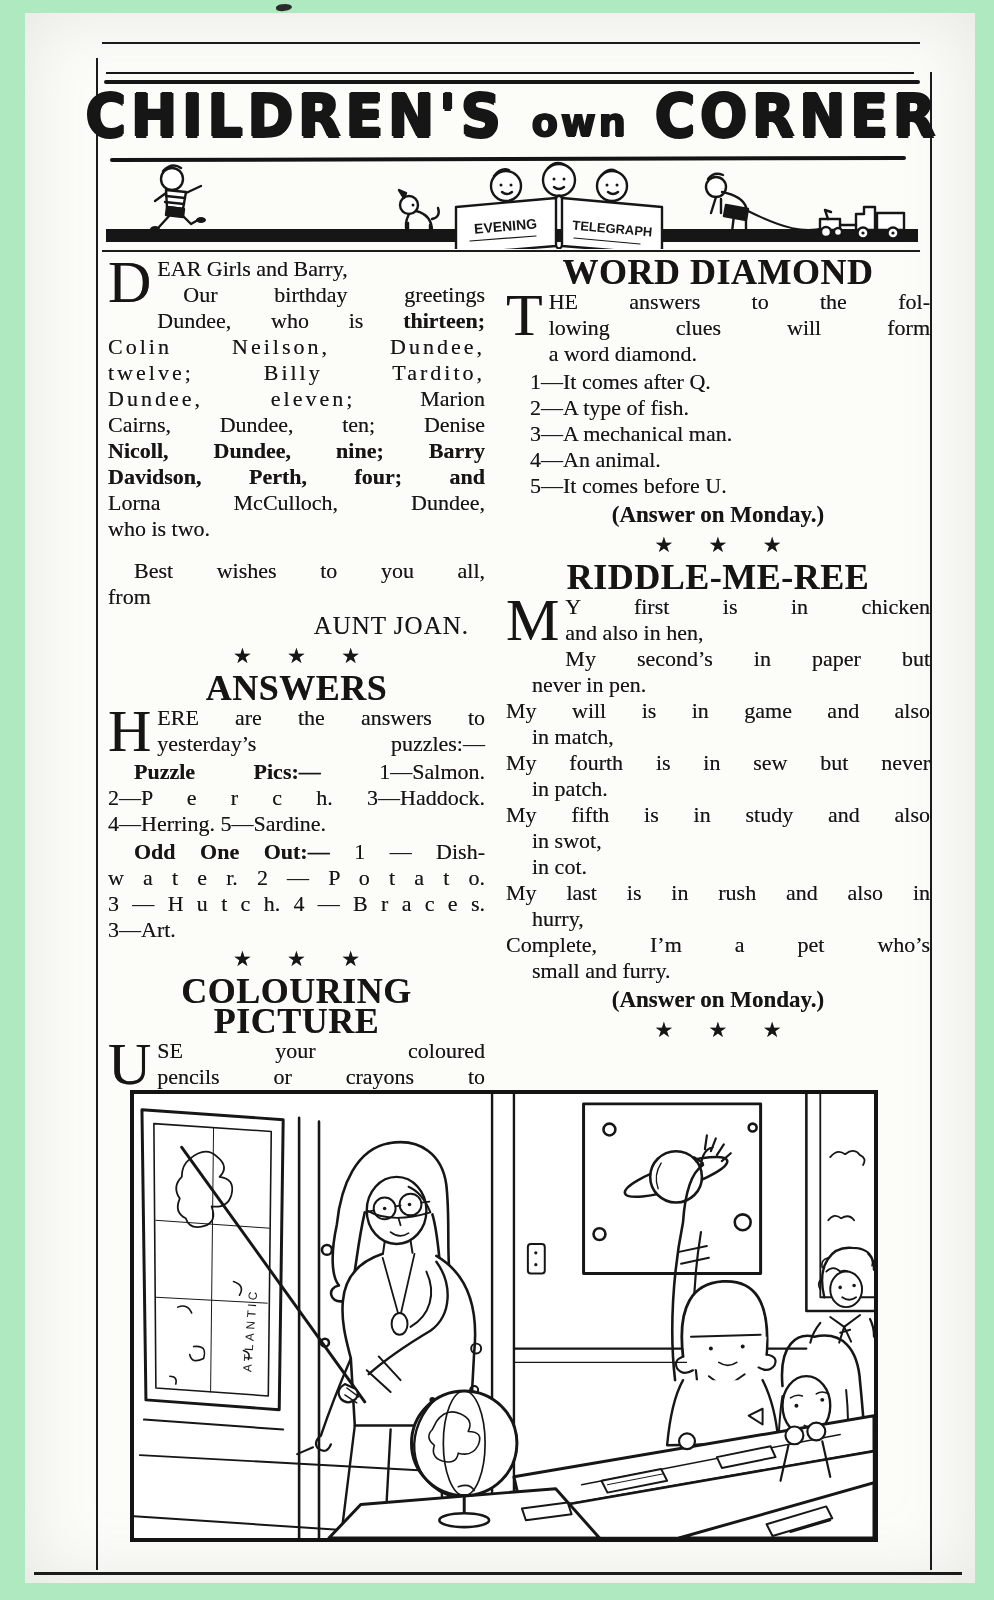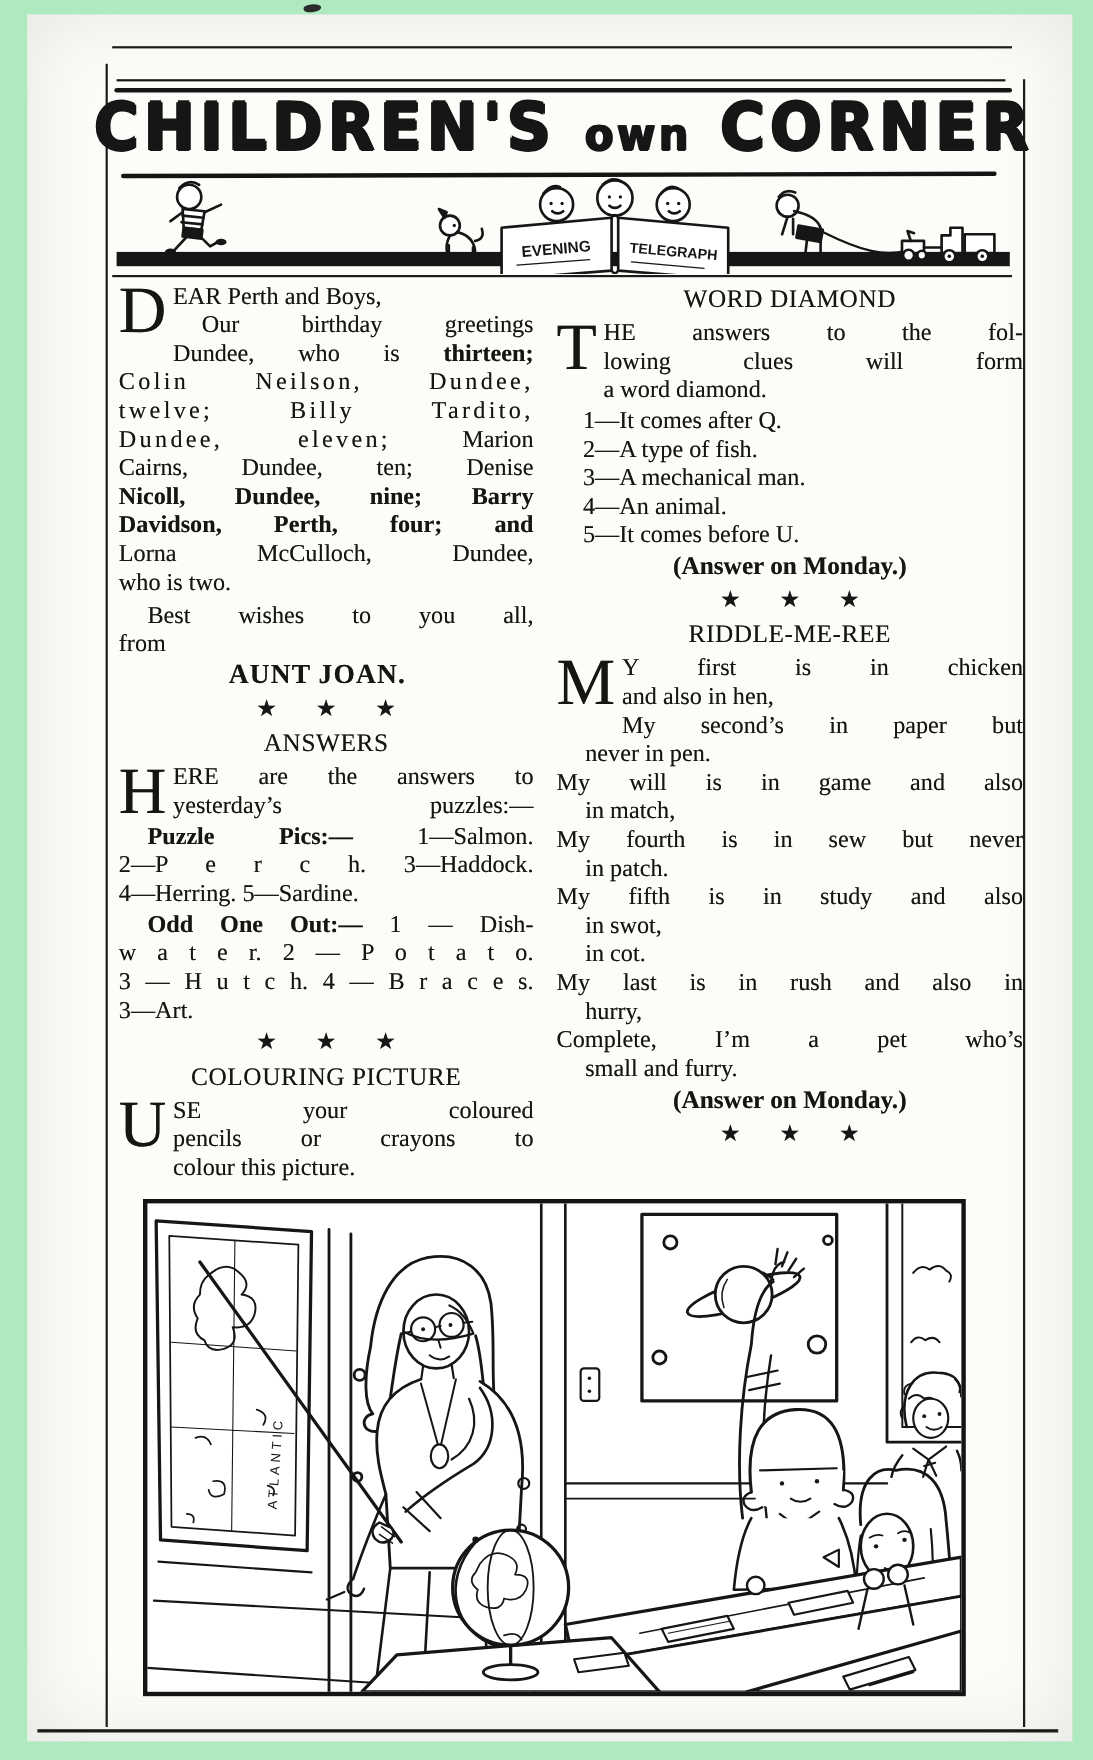--- a/index.html
+++ b/index.html
@@ -49,26 +49,26 @@
   .col-right{left:506px;top:254px;width:424px;}
   .par{margin:0 0 2px 0;}
   .tl{min-height:26px;}
   .jl{text-align:justify;text-align-last:justify;}
   .ls{letter-spacing:3px;}
   .ind{text-indent:26px;}
   .cont{padding-left:26px;}
   .clue{padding-left:24px;}
   .b{font-weight:bold;}
   .dc{float:left;font-size:60px;line-height:47px;height:50px;padding:3px 6px 0 0;}
-  .h1{font-weight:normal;font-size:23px;line-height:30px;text-align:center;letter-spacing:.5px;margin:3px 0 2px;}
+  .h1{font-weight:bold;font-size:36px;line-height:30px;text-align:center;letter-spacing:.5px;margin:3px 0 2px;}
   .stars{text-align:center;font-size:21px;line-height:28px;word-spacing:30px;margin:2px 0;color:#161616;}
   .note{font-weight:bold;font-size:23px;line-height:28px;text-align:center;margin:2px 16px;}
-  .signature{font-weight:bold;font-size:25px;line-height:28px;text-align:center;
+  .signature{font-weight:normal;font-size:25px;line-height:28px;text-align:right;
              padding-right:16px;letter-spacing:1px;}
-  .closing{margin-top:4px;}
+  .closing{margin-top:16px;}
 
   
   .picture-frame{position:absolute;left:130px;top:1090px;width:748px;height:452px;
     border:4px solid #141414;background:#fff;box-sizing:border-box;}
   .picture-frame svg{display:block;width:100%;height:100%;}
 </style>
 </head>
 <body>
 
 <div class="paper"></div>
@@ -162,21 +162,21 @@
       </g>
     </svg>
   </div>
 
   <div class="rule rule-mid"></div>
 
   <div class="col col-left">
     <div class="par">
       <span class="dc">D</span>
       <div>
-          <div class="tl"><span>EAR Perth and Boys,</span></div>
+          <div class="tl"><span>EAR Girls and Barry,</span></div>
           <div class="tl jl ind"><span>Our birthday greetings</span></div>
           <div class="tl jl"><span>Dundee, who is </span><span class="b">thirteen;</span></div>
           <div class="tl jl"><span class="ls">Colin Neilson, Dundee,</span></div>
           <div class="tl jl"><span class="ls">twelve; Billy Tardito,</span></div>
           <div class="tl jl"><span class="ls">Dundee, eleven;</span><span> Marion</span></div>
           <div class="tl jl"><span>Cairns, Dundee, ten; Denise</span></div>
           <div class="tl jl"><span class="b">Nicoll, Dundee, nine; Barry</span></div>
           <div class="tl jl"><span class="b">Davidson, Perth, four; and</span></div>
           <div class="tl jl"><span>Lorna McCulloch, Dundee,</span></div>
           <div class="tl"><span>who is two.</span></div>

